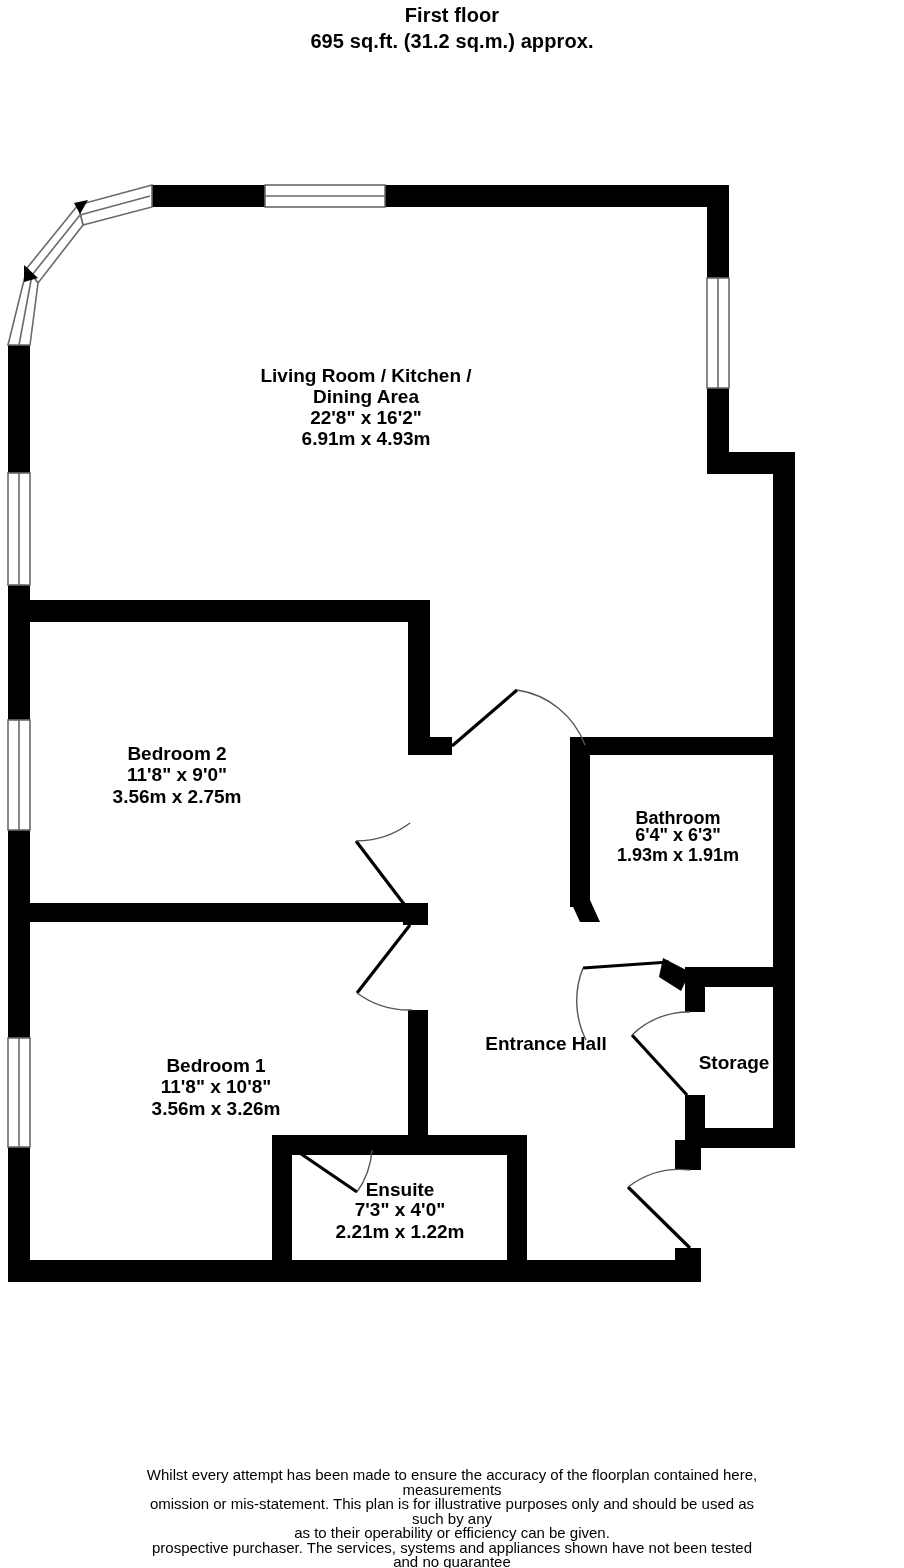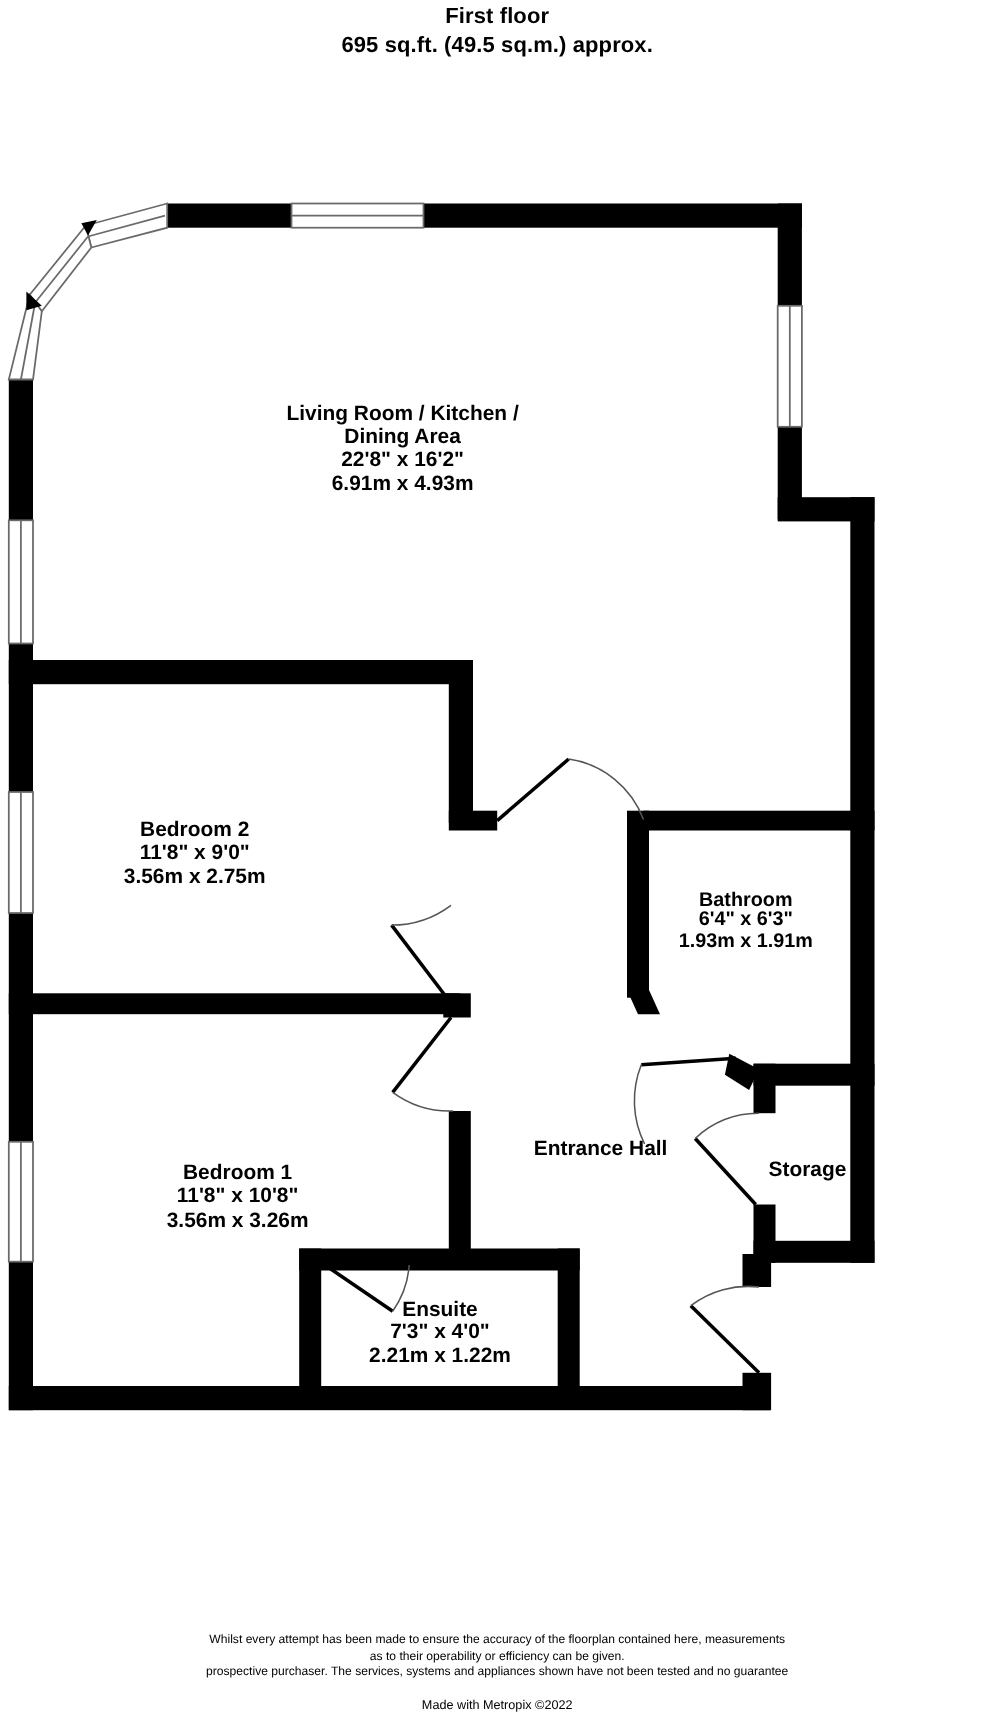--- a/index.html
+++ b/index.html
@@ -56,39 +56,39 @@
     width: 904px;
     text-align: center;
   }
   .footer-total {
     font-size: 14.5px;
     font-weight: bold;
     line-height: 20px;
     margin-bottom: 4px;
   }
   .footer-disclaimer {
-    font-size: 11px;
+    font-size: 15px;
     line-height: 14.5px;
     width: 620px;
-    margin: 16px auto;
+    margin: 0 auto;
   }
   .footer-credit {
     font-size: 11.5px;
     line-height: 15px;
     margin-top: 1px;
   }
 </style>
 </head>
 <body>
 
 <div id="page">
 
   <div class="header">
     <div class="header-line">First floor</div>
-    <div class="header-line">695 sq.ft. (49.5 sq.m.) approx.</div>
+    <div class="header-line">695 sq.ft. (31.2 sq.m.) approx.</div>
   </div>
 
   <svg id="plan-svg" width="904" height="1568" viewBox="0 0 904 1568">
 
     <g fill="#000000">
 
       <rect x="152" y="185" width="113" height="22"></rect>
 
       <rect x="385" y="185" width="344" height="22"></rect>
 
@@ -261,19 +261,20 @@
         <text class="room-label" x="400" y="1196">Ensuite</text>
         <text class="room-label" x="400" y="1216">7'3"  x 4'0"</text>
         <text class="room-label" x="400" y="1238">2.21m  x 1.22m</text>
       </g>
     </g>
   </svg>
 
   <div class="footer">
     <div class="footer-disclaimer">
       <div>Whilst every attempt has been made to ensure the accuracy of the floorplan contained here, measurements</div>
+      <div>omission or mis-statement. This plan is for illustrative purposes only and should be used as such by any</div>
       <div>as to their operability or efficiency can be given.</div>
       <div>prospective purchaser. The services, systems and appliances shown have not been tested and no guarantee</div>
     </div>
     <div class="footer-credit">Made with Metropix ©2022</div>
   </div>
 
 </div>
 
 </body></html>

